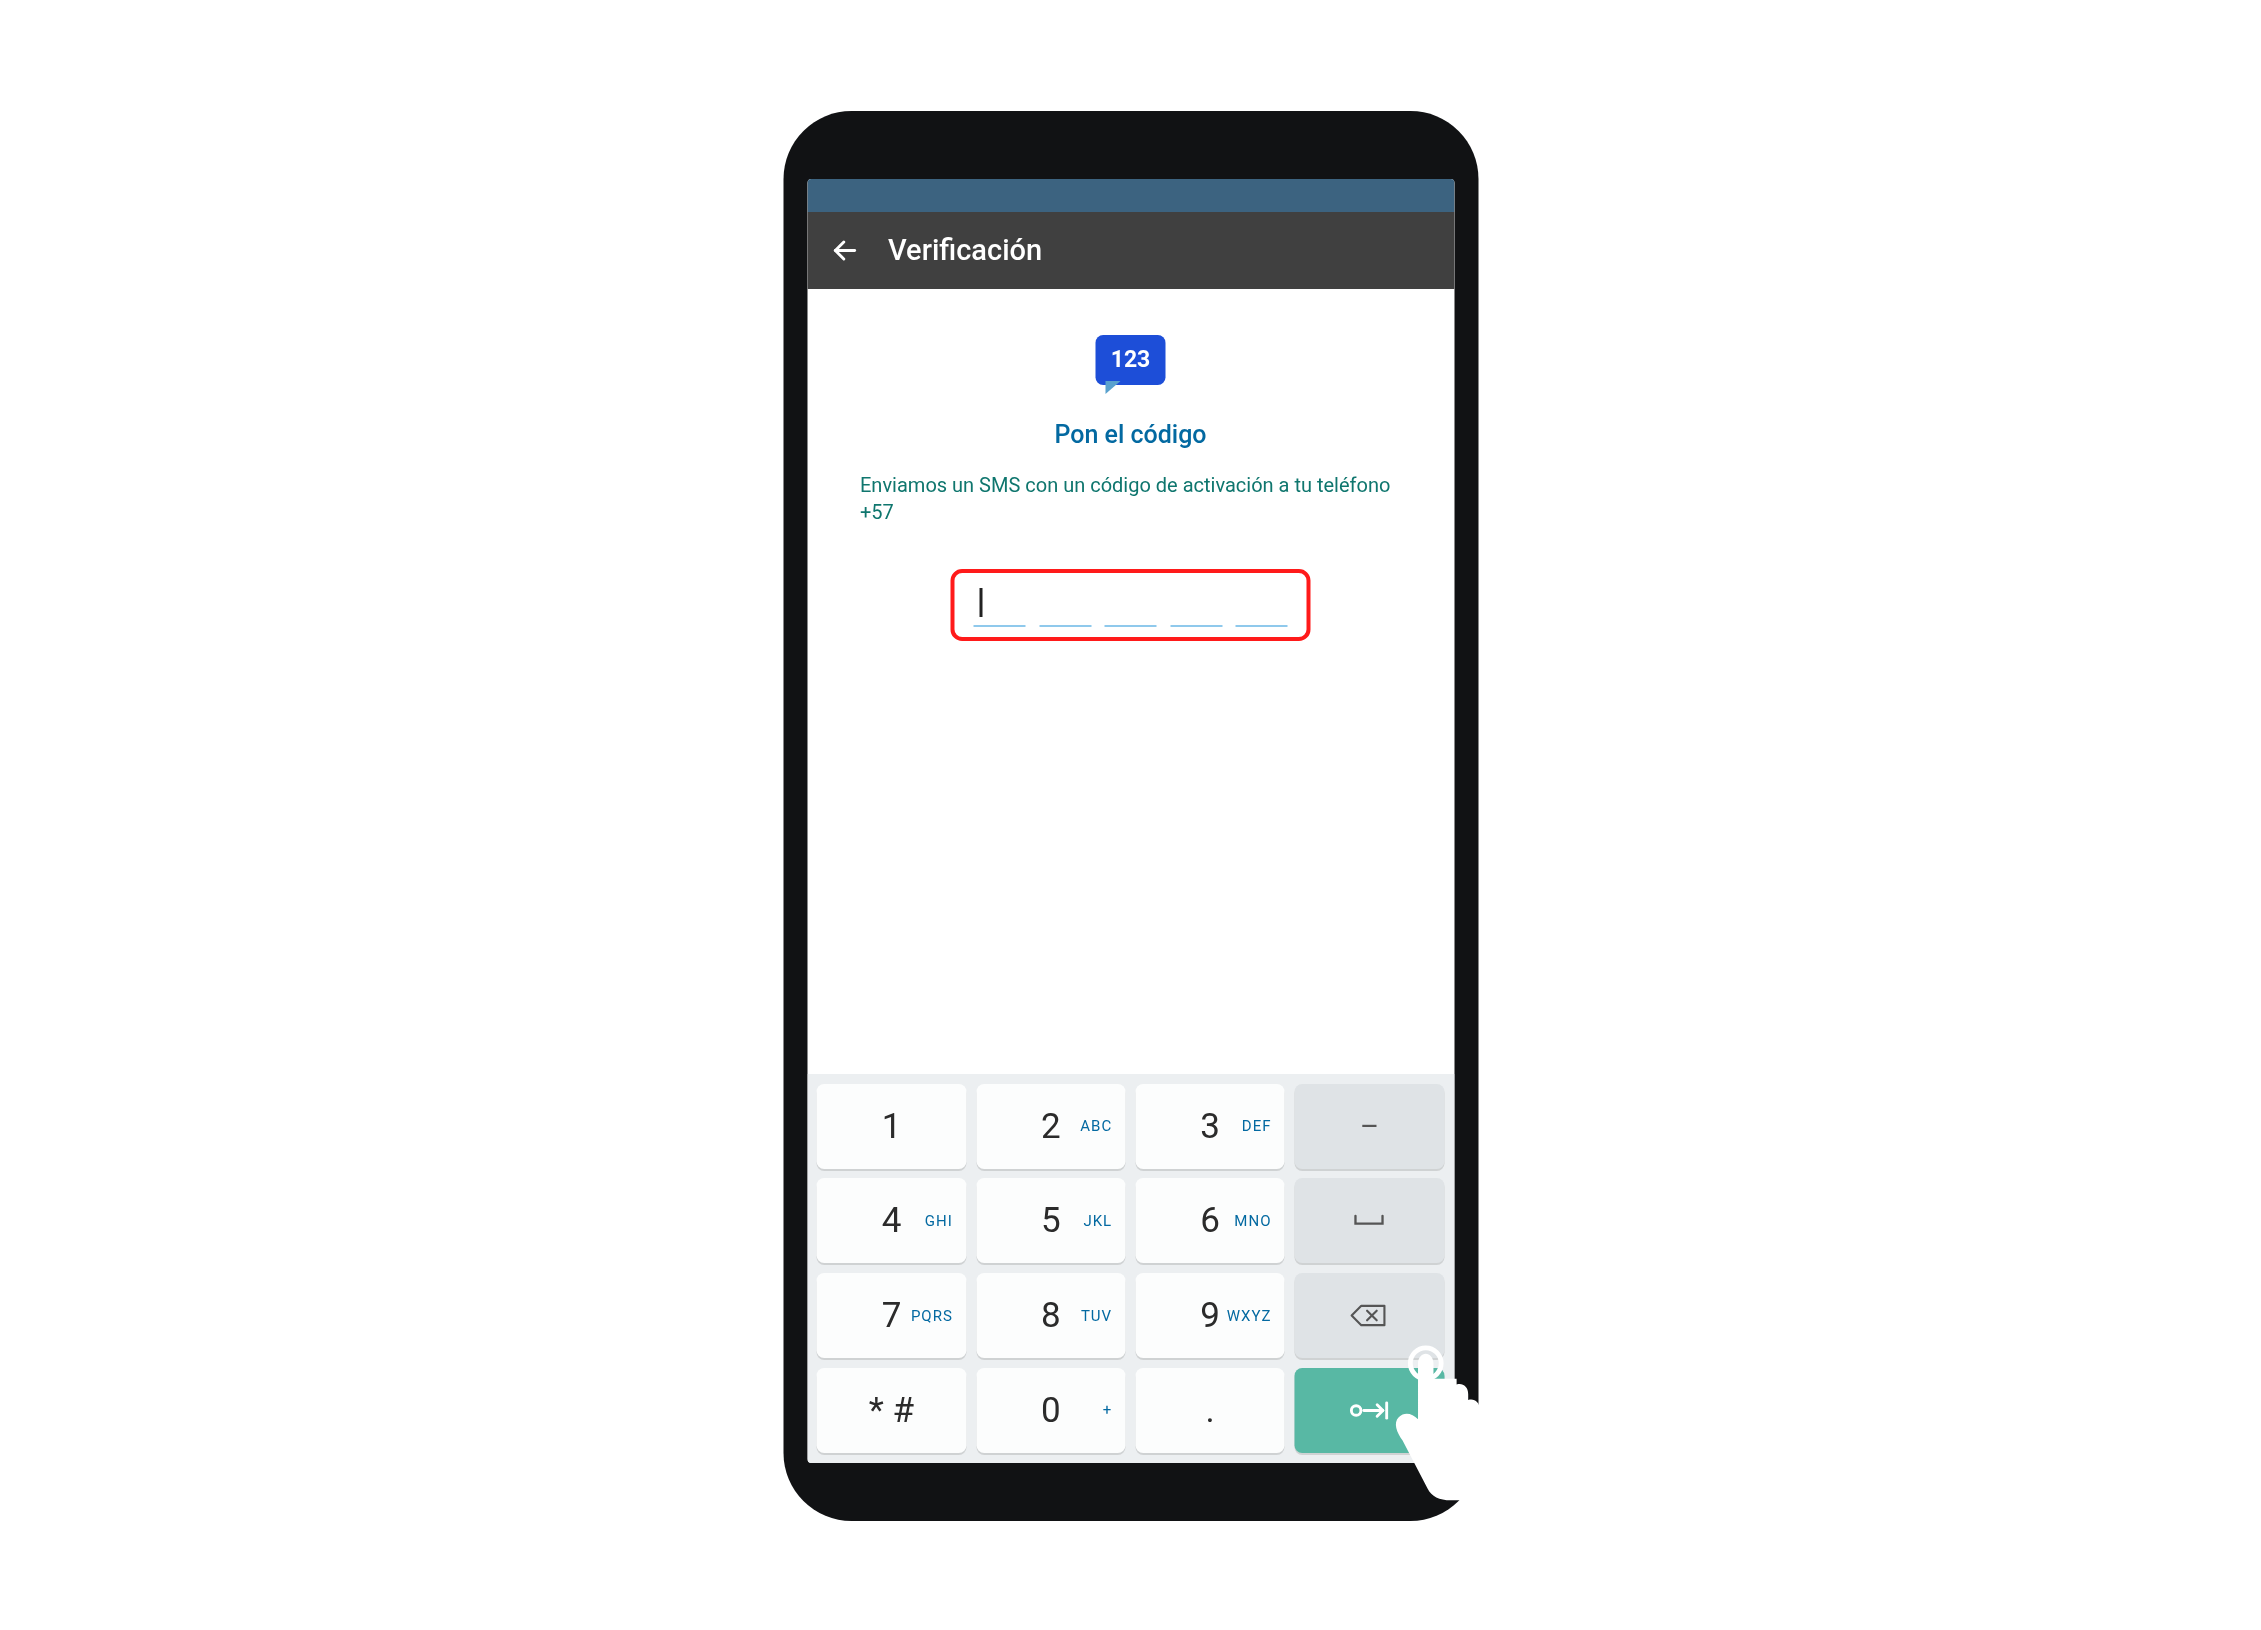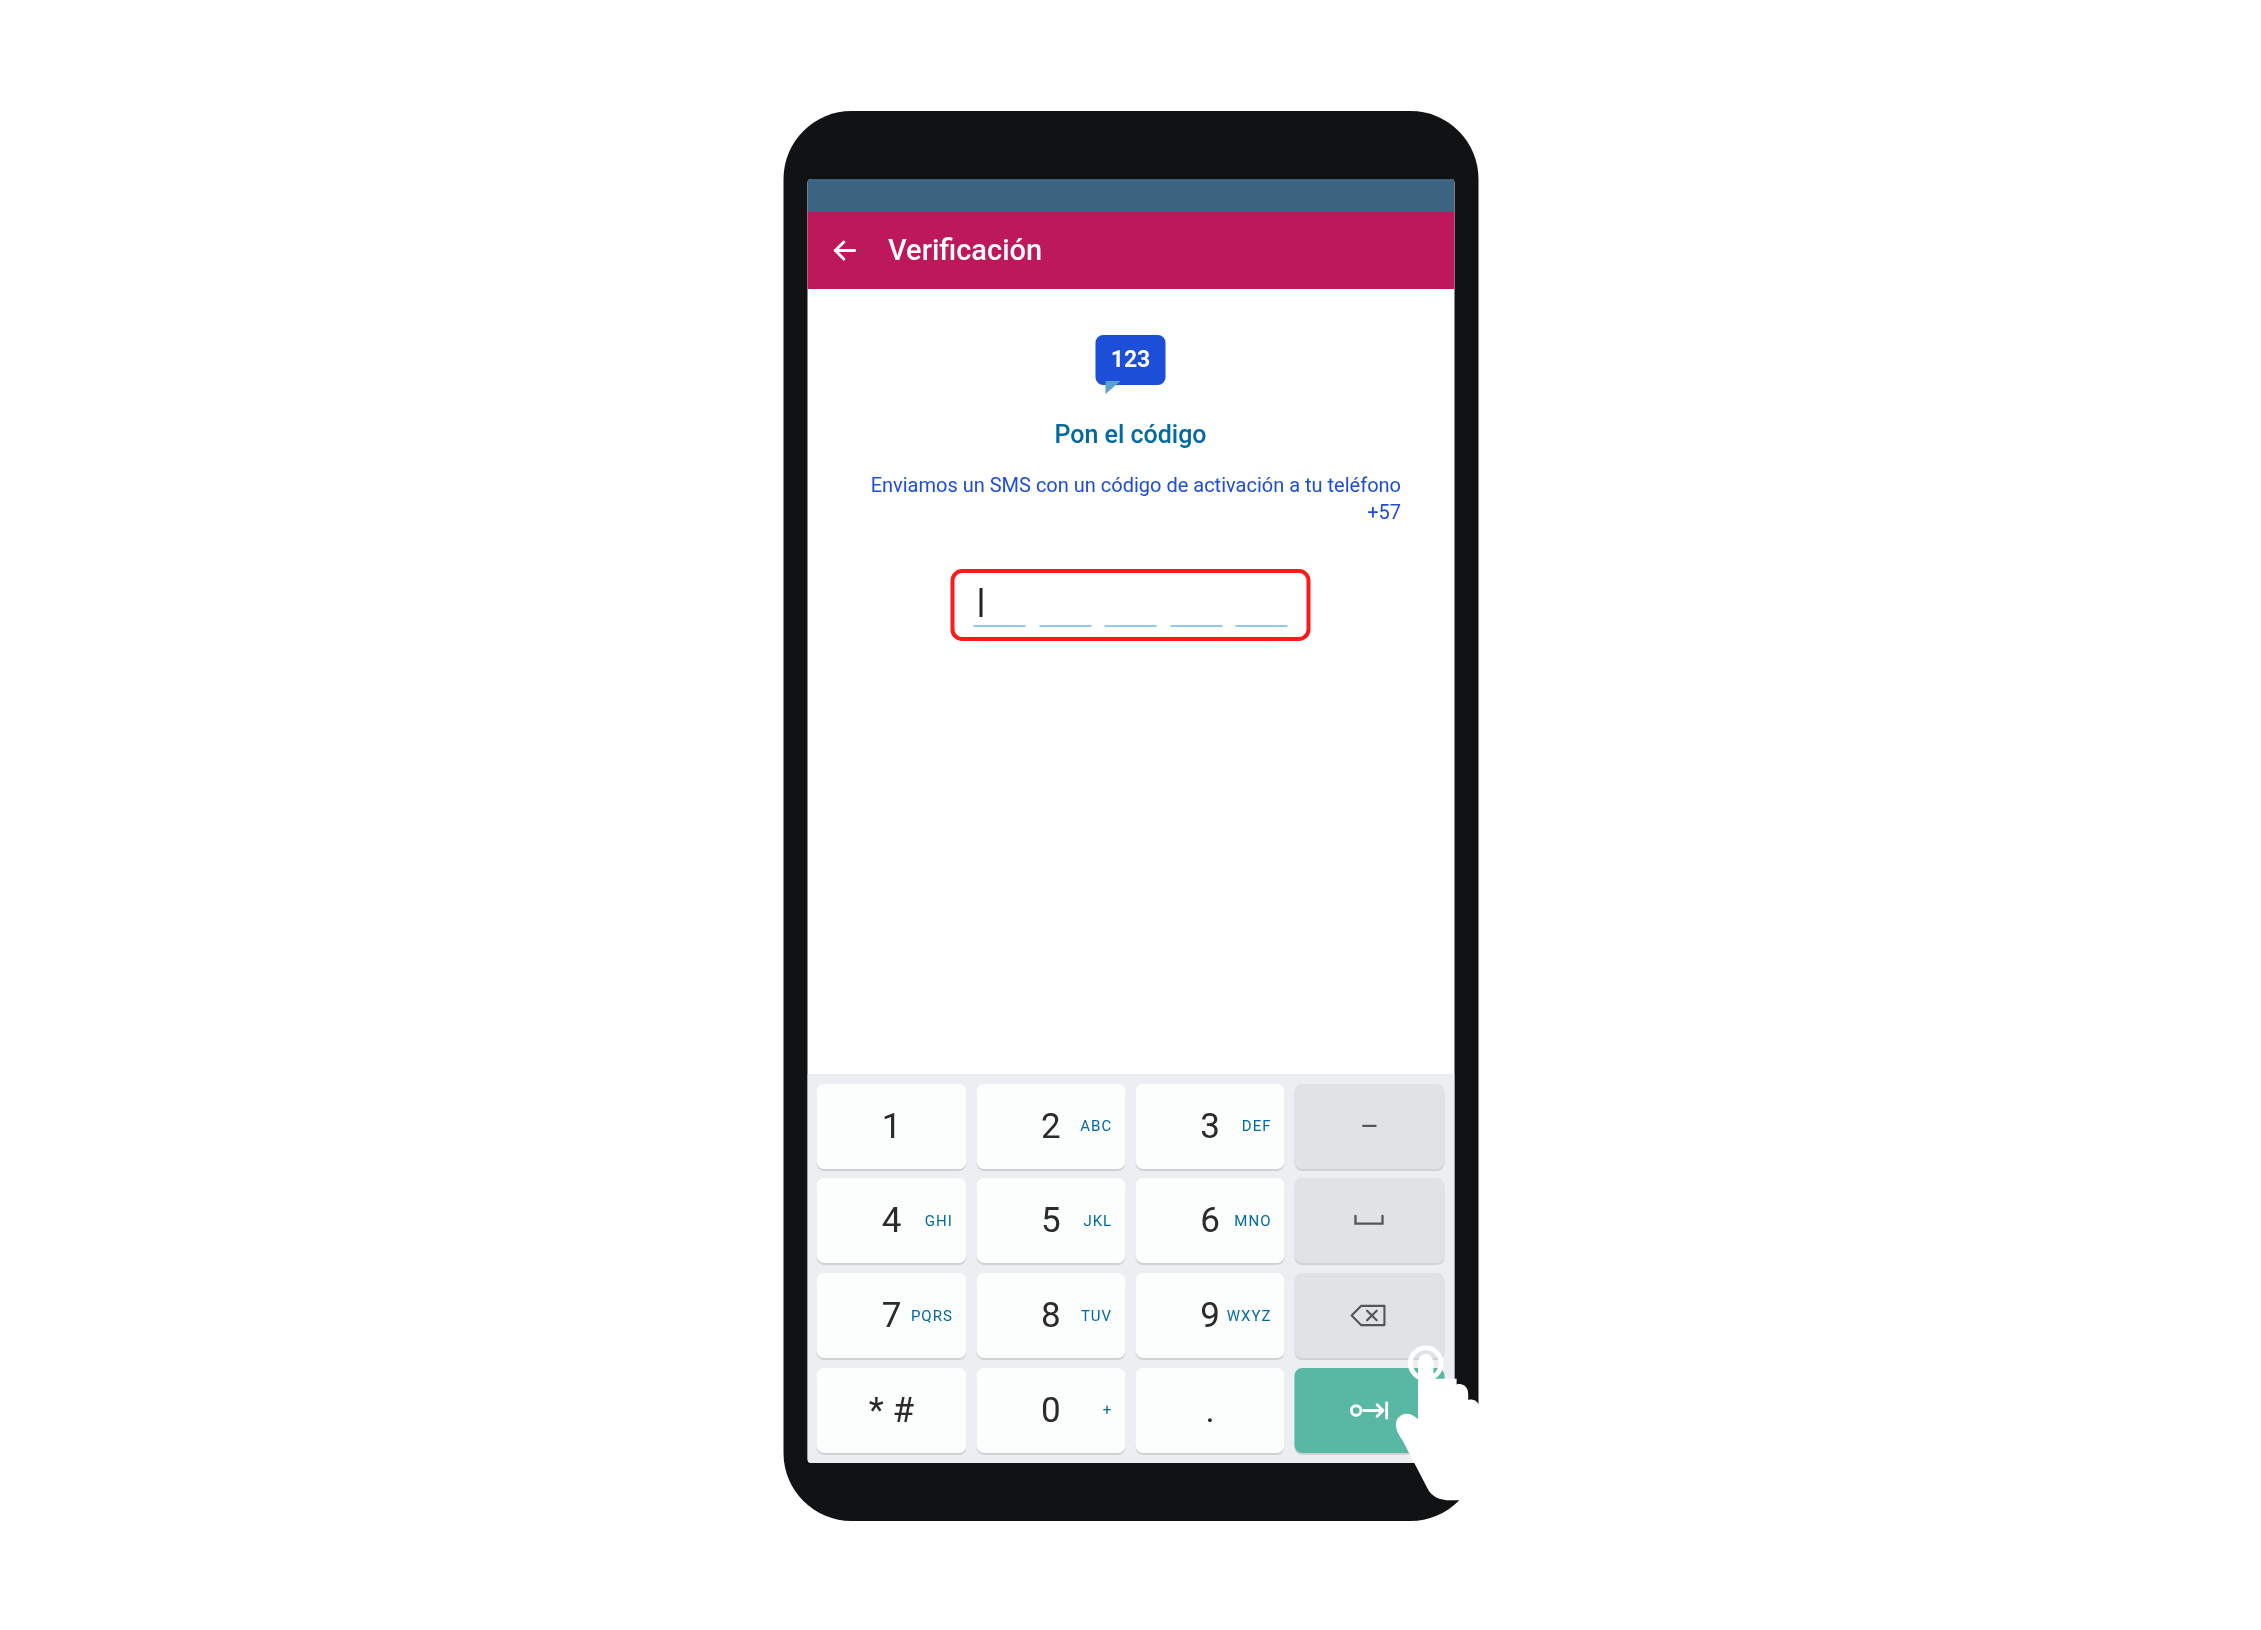--- a/index.html
+++ b/index.html
@@ -31,21 +31,21 @@
     display: flex;
     flex-direction: column;
     position: relative;
   }
   .status-bar {
     height: 33px;
     background: #3c6380;
   }
   .app-bar {
     height: 77px;
-    background: #be185d;
+    background: #404040;
     display: flex;
     align-items: center;
     padding: 0 23px;
     gap: 29px;
   }
   .back-arrow svg { display: block; }
   .app-title {
     color: #ffffff;
     font-size: 29px;
     font-weight: 500;
@@ -86,22 +86,22 @@
     border-top: 13.5px solid #59a1ce;
   }
   .heading {
     font-size: 25px;
     color: #0369a1;
     font-weight: 500;
     margin-bottom: 23px;
   }
   .sub {
     font-size: 20px;
-    color: #1d4ed8;
-    text-align: right;
+    color: #0f766e;
+    text-align: left;
     line-height: 1.35;
     max-width: 541px;
     margin-bottom: 43px;
   }
   .code-box {
     border: 4.8px solid #ff1a1a;
     border-radius: 11.6px;
     padding: 13.5px 19.3px 9.7px 19.3px;
     display: flex;
     gap: 13.5px;

